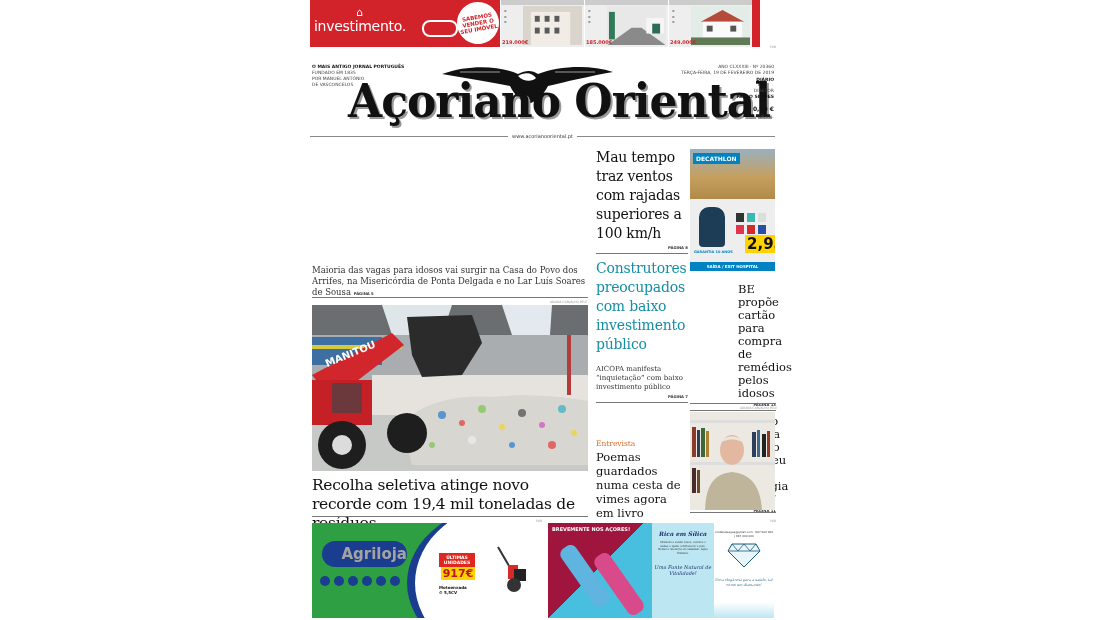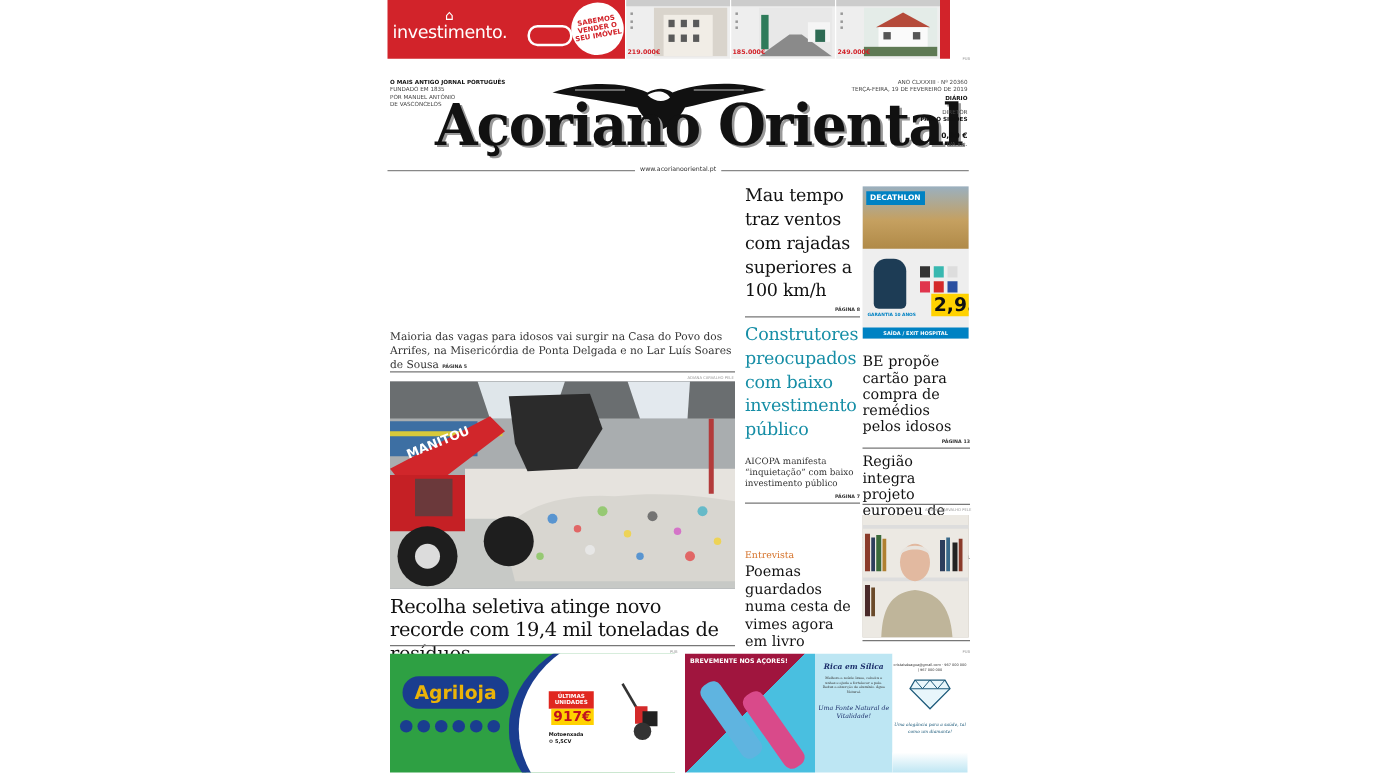--- a/index.html
+++ b/index.html
@@ -54,28 +54,28 @@
   .deca-ad { position:absolute; left:380px; top:149px; width:85px; height:122px; background:#eee; overflow:hidden; font-family:"DejaVu Sans", sans-serif; }
   .deca-logo { position:absolute; left:3px; top:4px; background:#0082c3; color:#fff; font-size:6px; font-weight:bold; padding:2px 3px; }
   .deca-field { position:absolute; left:0; top:0; right:0; height:50px; background:linear-gradient(#9ab0c0 0%, #c5a060 55%, #b08a48 100%); }
   .deca-bag { position:absolute; left:9px; top:58px; width:26px; height:40px; background:#1d3c55; border-radius:10px 10px 4px 4px; }
   .deca-swatches { position:absolute; left:46px; top:64px; display:grid; grid-template-columns:repeat(3,8px); gap:3px; }
   .deca-swatches span { width:8px; height:9px; display:block; }
   .deca-price { position:absolute; left:55px; top:86px; background:#ffd200; color:#111; font-size:15px; font-weight:bold; padding:0 2px; }
   .deca-g { position:absolute; left:4px; top:101px; font-size:3.5px; color:#0082c3; font-weight:bold; }
   .deca-exit { position:absolute; left:0; bottom:0; right:0; height:9px; background:#0082c3; color:#fff; font-size:4px; font-weight:bold; text-align:center; line-height:9px; }
   .col-right { position:absolute; left:380px; top:283px; width:86px; }
-  .r-title { font-size:11.5px; line-height:13px; color:#111; }
+  .r-title { font-size:11.5px; line-height:13px; color:#111;margin-left:48px; }
   .pg-right { text-align:right; margin-top:2px; }
   .portrait { position:absolute; left:380px; top:412px; width:85px; height:98px; background:#cfc9bf; overflow:hidden; }
 
   
   .agri { position:absolute; left:2px; top:523px; width:228px; height:95px; background:#2ea043; overflow:hidden; font-family:"DejaVu Sans", sans-serif; }
   .agri .white { position:absolute; left:95px; top:-20px; width:200px; height:160px; background:#fff; border-radius:50%; border-left:8px solid #1a3d8f; }
-  .agri .logo-pill { position:absolute; left:10px; top:18px; width:85px; height:26px; background:#1a3d8f; border-radius:13px; color:#eab308; font-weight:bold; font-size:15px; text-align:center; line-height:26px; }
+  .agri .logo-pill { position:absolute; left:10px; top:18px; width:85px; height:26px; background:#1a3d8f; border-radius:13px; color:#a3a3a3; font-weight:bold; font-size:15px; text-align:right; line-height:26px; }
   .agri .icons { position:absolute; left:8px; top:53px; display:flex; gap:4px; }
   .agri .icons span { width:10px; height:10px; border-radius:50%; background:#1a3d8f; display:block; }
   .agri .tag { position:absolute; left:127px; top:30px; width:36px; background:#e0271f; color:#fff; font-size:4.5px; font-weight:bold; text-align:center; padding:2px 0; }
   .agri .price { position:absolute; left:129px; top:44px; width:34px; background:#ffd200; color:#c1121f; font-size:11px; font-weight:bold; text-align:center; }
   .agri .model { position:absolute; left:127px; top:62px; font-size:4px; color:#111; font-weight:bold; line-height:1.3; }
   .agri .tiller { position:absolute; left:180px; top:22px; width:38px; height:48px; }
   .water { position:absolute; left:238px; top:523px; width:227px; height:95px; display:flex; font-family:"DejaVu Sans", sans-serif; }
   .water .w1 { width:104px; height:95px; background:linear-gradient(135deg,#a0153e 0%,#a0153e 48%,#49bfe0 48%,#49bfe0 100%); position:relative; overflow:hidden; }
   .water .w1 .brev { position:absolute; left:4px; top:3px; color:#fff; font-size:5px; font-weight:bold; line-height:1.2; }
   .water .bottle { position:absolute; width:18px; height:70px; border-radius:7px; transform:rotate(-35deg); }

